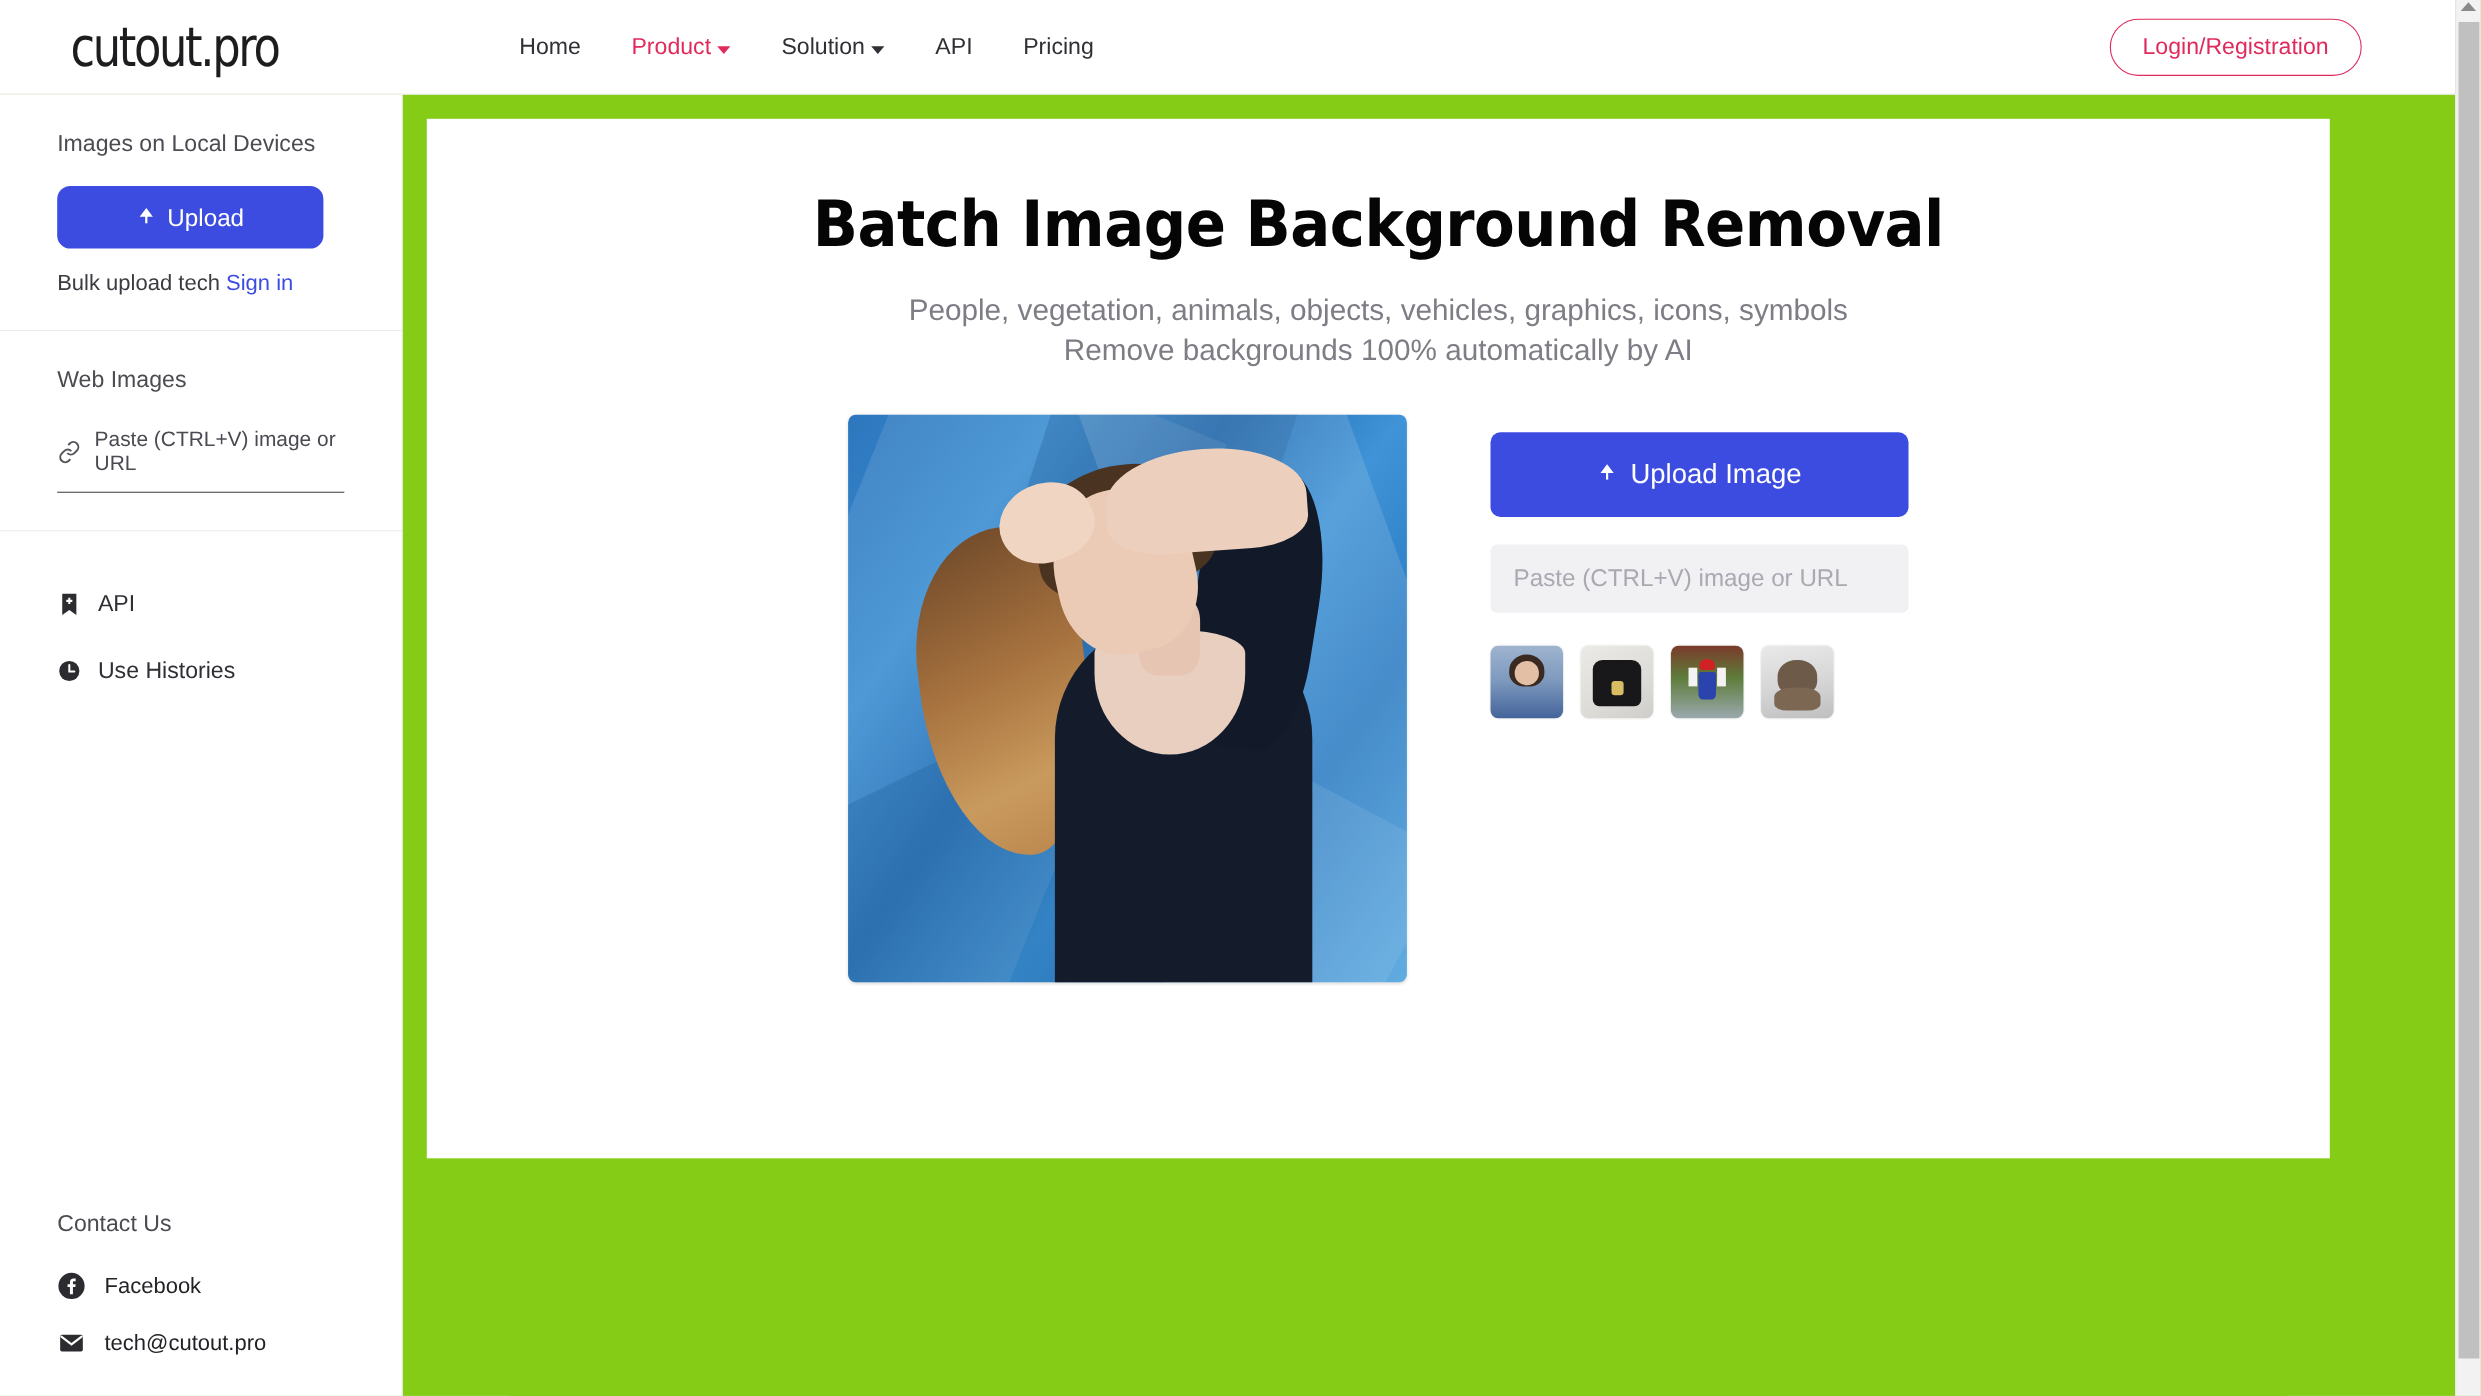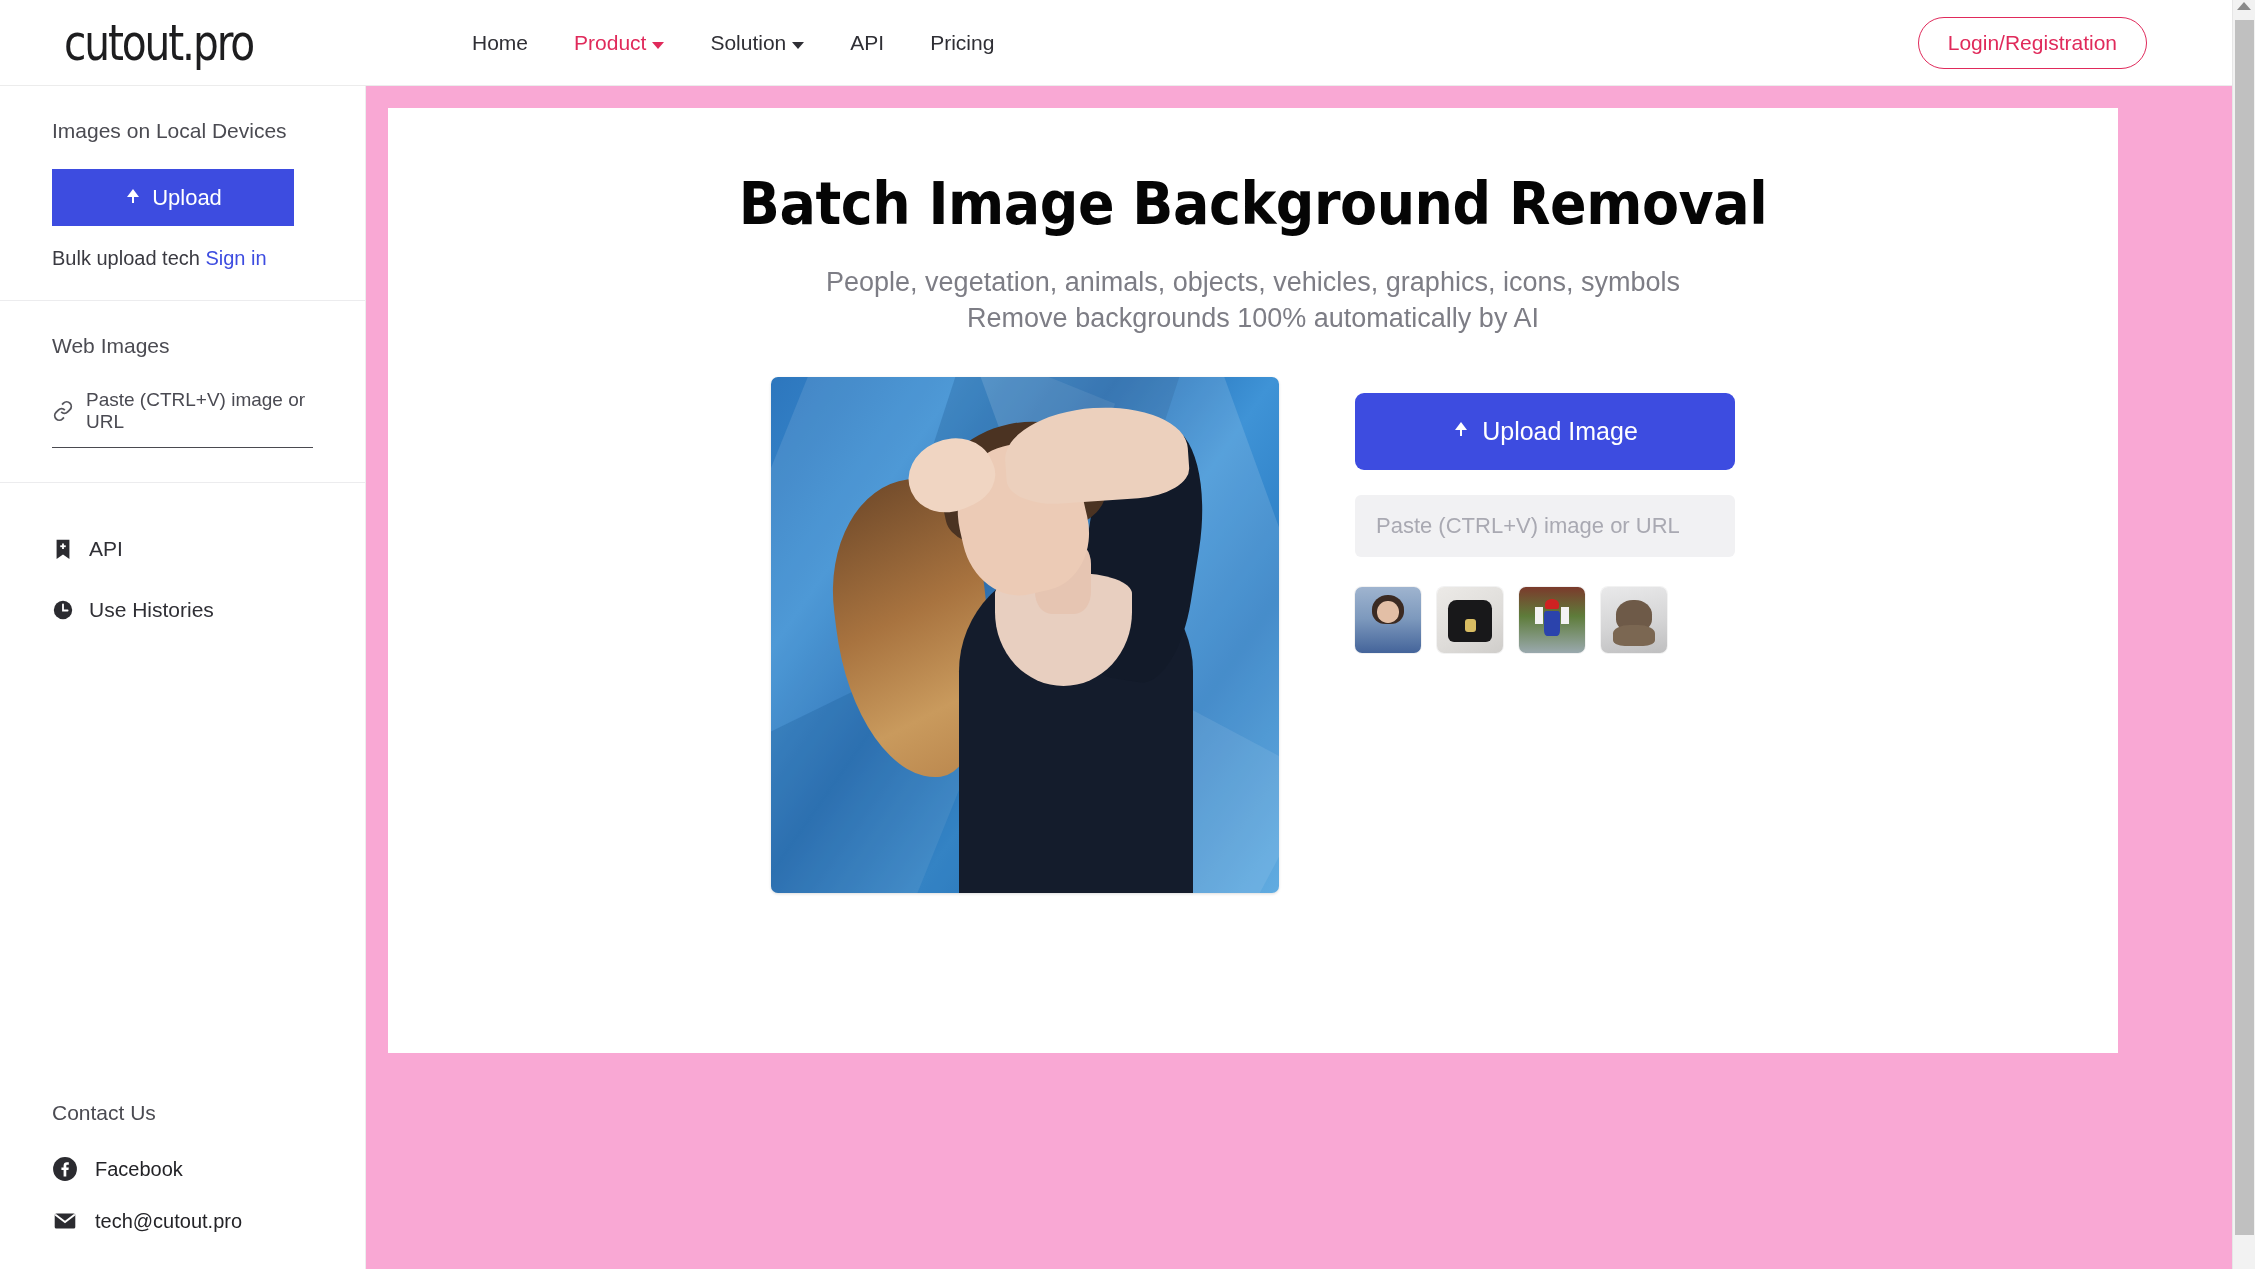--- a/index.html
+++ b/index.html
@@ -7,21 +7,21 @@
     width: 2255px; height: 1269px;
     background: #f4f4f6;
     font-family: "Liberation Sans", sans-serif;
     overflow: hidden;
   }
 
   
   #page {
     position: relative;
     width: 2255px; height: 1269px;
-    background: #f9a8d4;
+    background: #84cc16;
   }
 
   
   #topbar {
     position: absolute; left: 0; top: 0;
     width: 2232px; height: 86px;
     background: #ffffff;
     border-bottom: 1px solid #ececec;
     display: flex; align-items: center;
   }
@@ -83,21 +83,21 @@
   }
   .side-section { padding: 0 52px; }
   .side-title {
     font-size: 21px; color: #4b4b52;
     padding-top: 33px;
   }
   #upload-btn {
     margin-top: 26px;
     width: 242px; height: 57px;
     background: #3d4ce0;
-    border-radius: 0;
+    border-radius: 12px;
     color: #fff;
     font-size: 22px;
     display: flex; align-items: center; justify-content: center;
     gap: 11px;
     cursor: pointer;
   }
   .up-arrow {
     display: inline-block; width: 17px; height: 18px;
     position: relative;
   }

